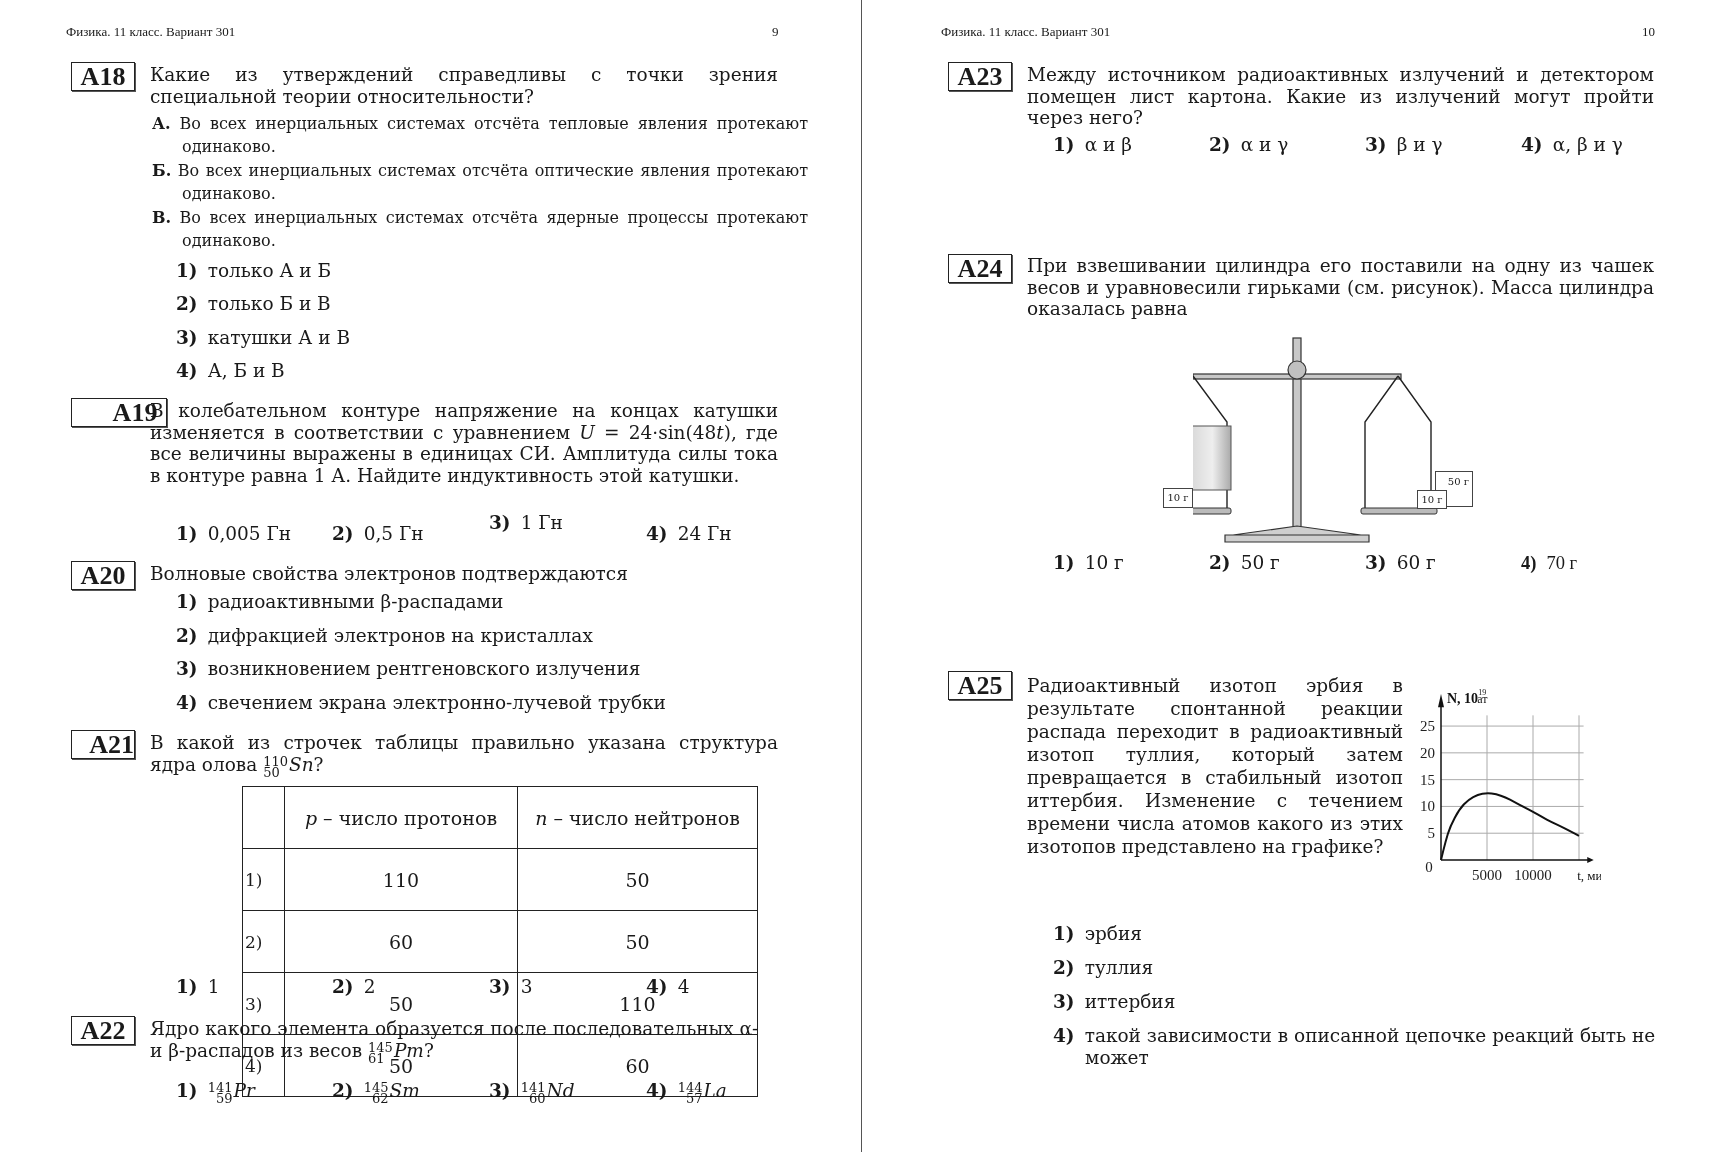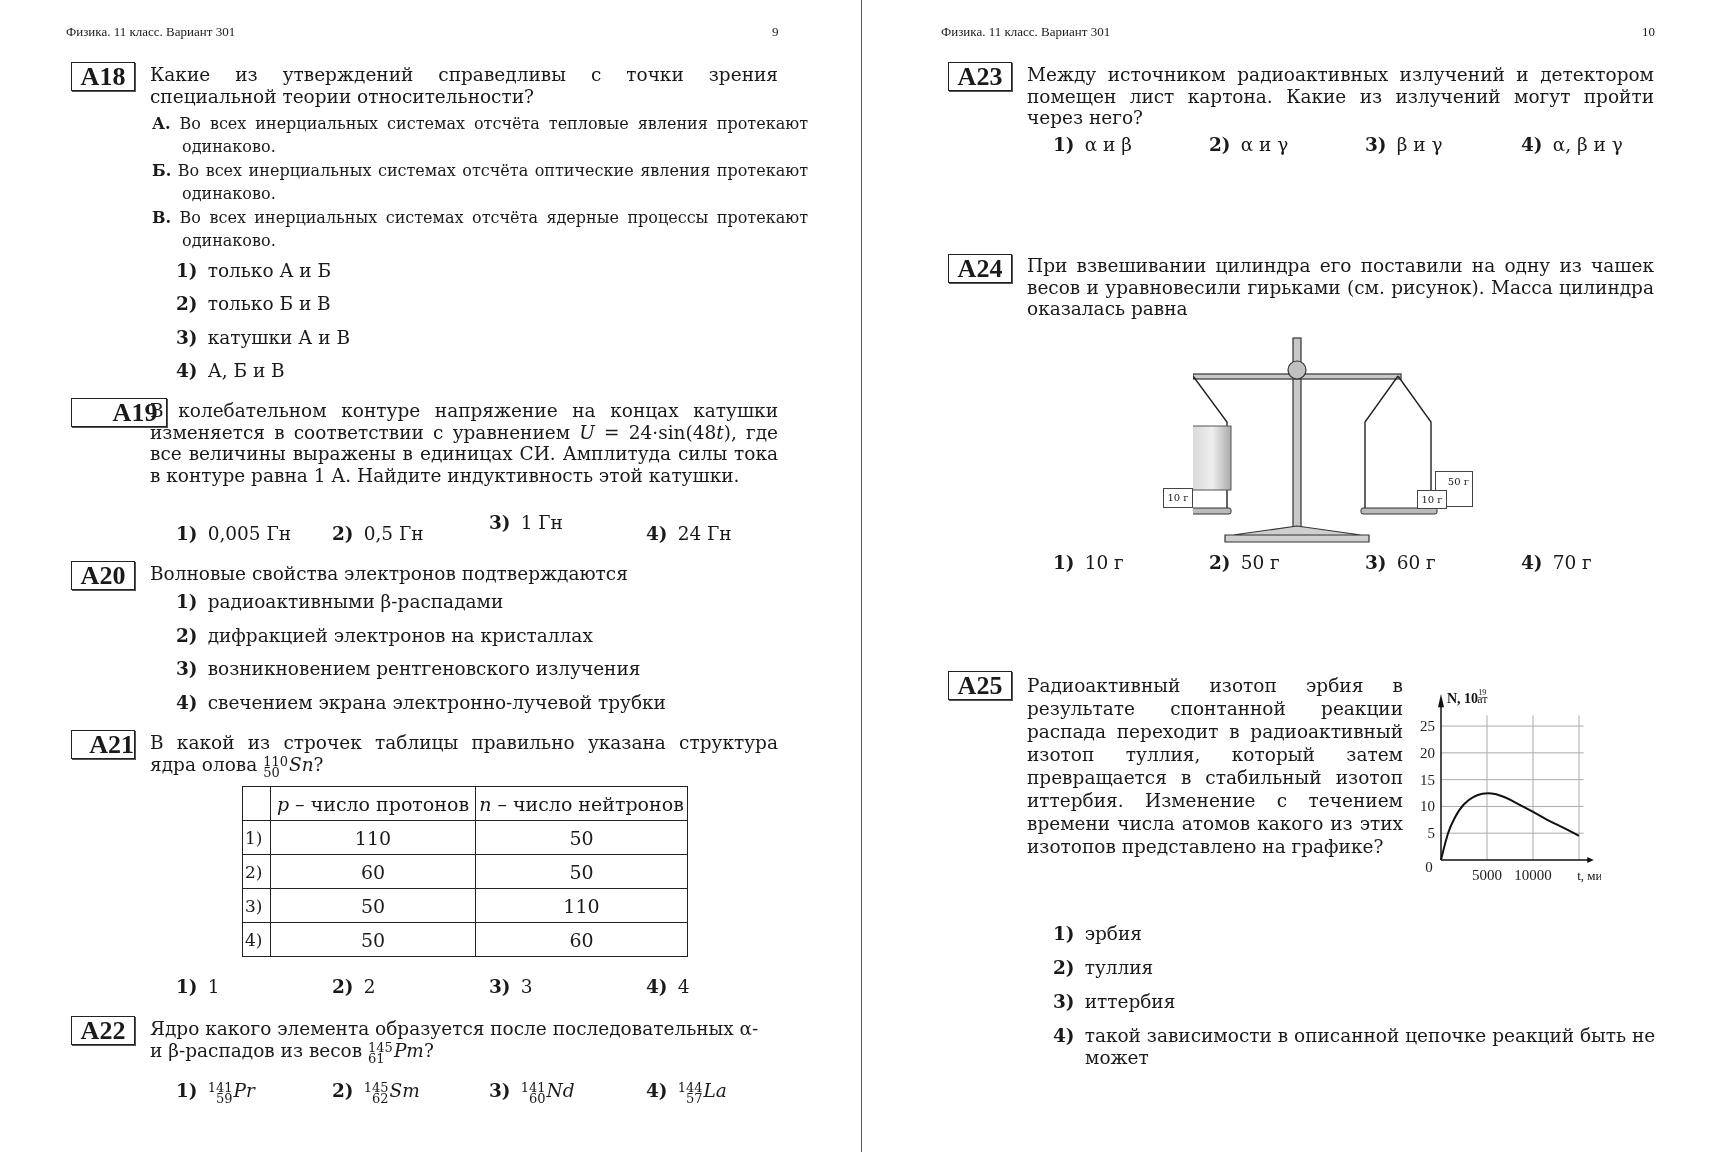--- a/index.html
+++ b/index.html
@@ -17,21 +17,21 @@
   .qtext { position:absolute; font-size:18.5px; line-height:21.5px; text-align:justify;
            text-align-last:left; }
   .stmt { position:absolute; font-size:16px; line-height:23px; text-align:justify; text-align-last:left; }
   .stmt b { font-weight:bold; }
   .opt { position:absolute; font-size:18.5px; line-height:22px; white-space:nowrap; }
   .opt .n { font-weight:bold; margin-right:10px; }
   .it { font-style:italic; }
   .nuc { display:inline-block; vertical-align:-6px; line-height:11px; font-size:13px; text-align:right; margin-right:1px; }
   .nuc span { display:block; }
   table.a21 { position:absolute; left:242px; top:786px; border-collapse:collapse; font-size:19px; }
-  table.a21 td { border:1.5px solid #222; height:33px; padding:0; text-align:center; }
+  table.a21 td { border:1.5px solid #222; height:33px; padding:14px; text-align:center; }
   table.a21 td.idx { width:25px; text-align:left; padding-left:2px; font-size:17px; }
   table.a21 td.c1 { width:204px; }
   table.a21 td.c2 { width:211px; }
   svg text { font-family:"Liberation Serif",serif; }
 </style>
 </head>
 <body>
 
 <div class="divider"></div>
 
@@ -153,21 +153,21 @@
     </g>
   </svg>
 
   <div style="position:absolute;left:300px;top:488px;width:28px;height:18px;border:1px solid #444;background:#fff;font-size:10px;text-align:center;line-height:18px;">10 г</div>
   <div style="position:absolute;left:572px;top:471px;width:38px;height:36px;border:1px solid #444;background:#fff;font-size:10px;text-align:right;padding-right:3px;line-height:20px;box-sizing:border-box;">50 г</div>
   <div style="position:absolute;left:554px;top:490px;width:28px;height:17px;border:1px solid #444;background:#fff;font-size:10px;text-align:center;line-height:17px;">10 г</div>
 
   <div class="opt" style="left:190px;top:552px;"><span class="n">1)</span><span>10 г</span></div>
   <div class="opt" style="left:346px;top:552px;"><span class="n">2)</span><span>50 г</span></div>
   <div class="opt" style="left:502px;top:552px;"><span class="n">3)</span><span>60 г</span></div>
-  <div class="opt" style="left:658px;top:552px;"><span class="n">4)</span><span>70 г</span></div>
+  <div class="opt" style="left:658px;top:552px;font-family:Liberation Serif, serif;"><span class="n">4)</span><span>70 г</span></div>
 
   <div class="qlabel" style="left:85px;top:671px;">A25</div>
   <div class="qtext" style="left:164px;top:674px;width:376px;line-height:23px;">Радиоактивный изотоп эрбия в результате спонтанной реакции распада переходит в радиоактивный изотоп туллия, который затем превращается в стабильный изотоп иттербия. Изменение с течением времени числа атомов какого из этих изотопов представлено на графике?</div>
 
   <svg id="decay-chart" style="position:absolute;left:548px;top:665px;" width="190" height="235">
       <line x1="30" x2="172.60000000000002" y1="168.21428571428572" y2="168.21428571428572" stroke="#aaa" stroke-width="1"></line>
       <text x="24" y="173.21428571428572" font-size="15" text-anchor="end" fill="#222">5</text>
       <line x1="30" x2="172.60000000000002" y1="141.42857142857144" y2="141.42857142857144" stroke="#aaa" stroke-width="1"></line>
       <text x="24" y="146.42857142857144" font-size="15" text-anchor="end" fill="#222">10</text>
       <line x1="30" x2="172.60000000000002" y1="114.64285714285714" y2="114.64285714285714" stroke="#aaa" stroke-width="1"></line>

